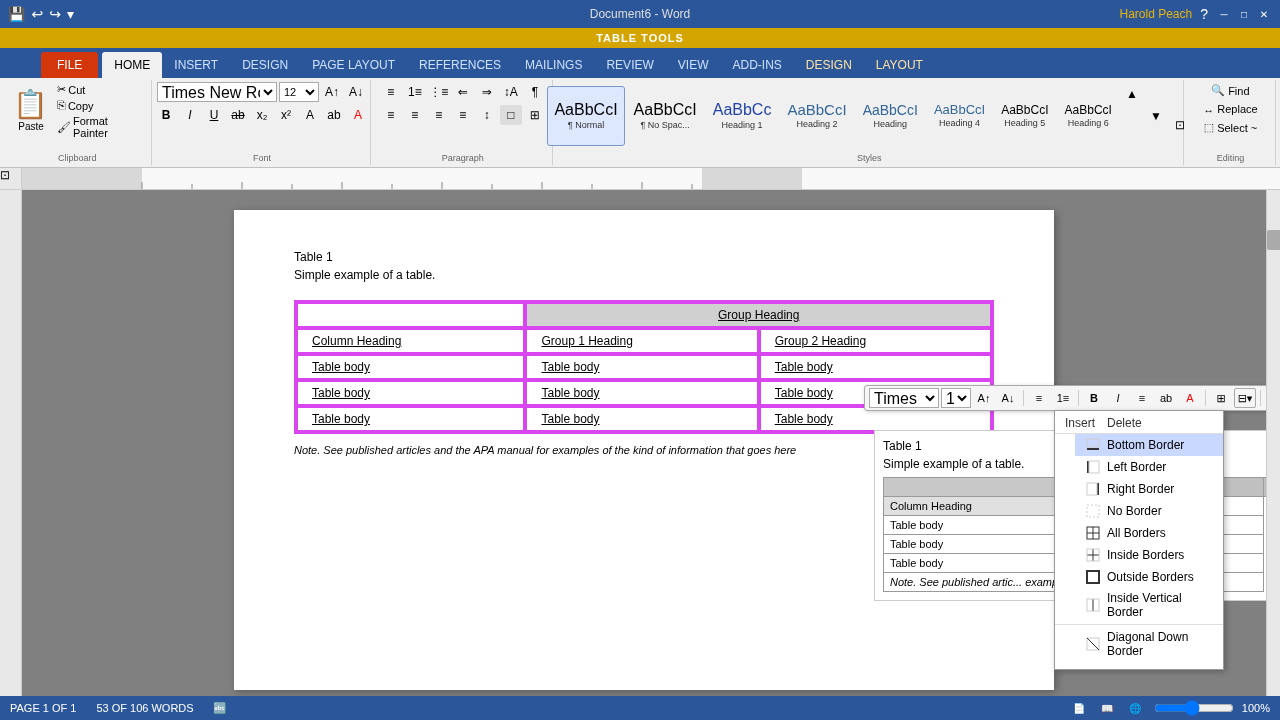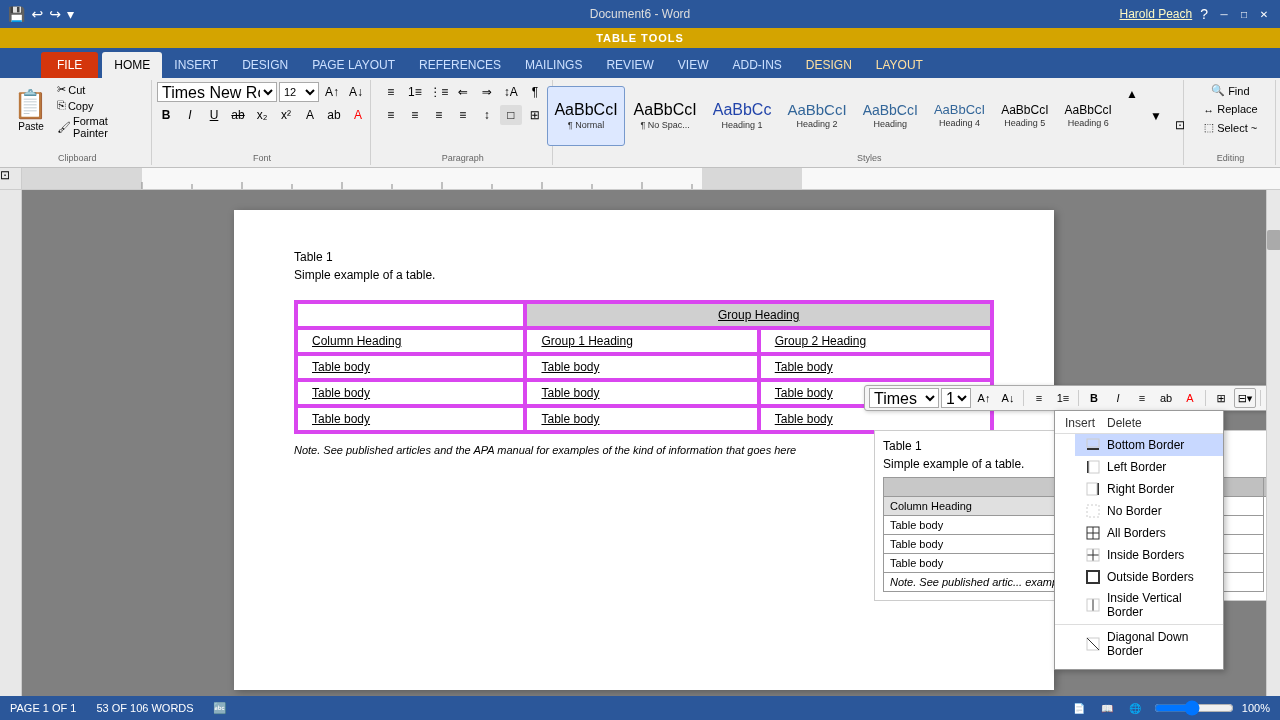--- a/index.html
+++ b/index.html
@@ -296,21 +296,21 @@
 
 <div id="title-bar">
   <div id="quick-access">
     <span>💾</span>
     <span>↩</span>
     <span>↪</span>
     <span>▾</span>
   </div>
   <div class="title-center">Document6 - Word</div>
   <div class="title-right">
-    <span style="font-size:12px;color:#fef9c3;text-decoration:underline;">Harold Peach</span>
+    <span style="font-size:12px;color:#eab308;">Harold Peach</span>
     <span style="font-size:14px;">?</span>
     <div class="win-controls">
       <div class="win-btn">─</div>
       <div class="win-btn">□</div>
       <div class="win-btn">✕</div>
     </div>
   </div>
 </div>
 
 <div id="table-tools-bar">

